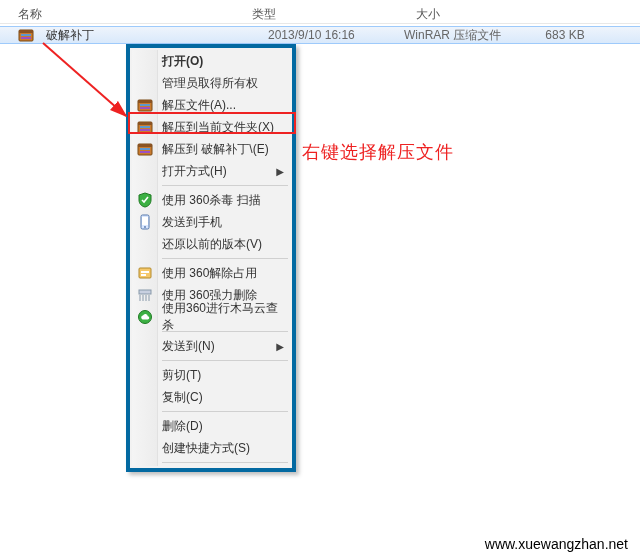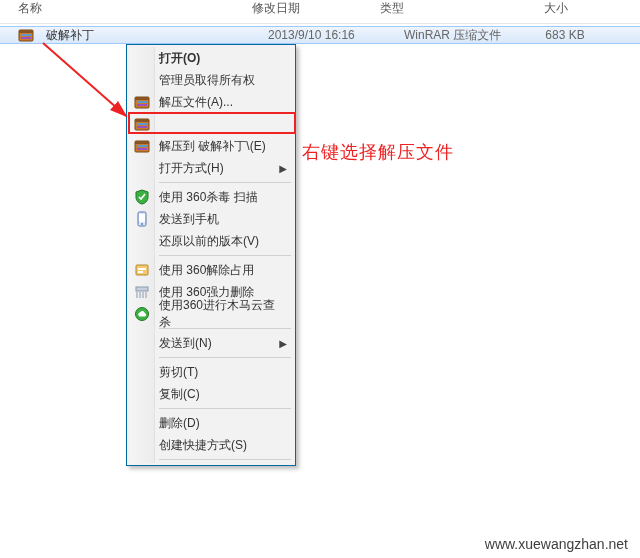--- a/index.html
+++ b/index.html
@@ -8,21 +8,21 @@
     font-size: 12px;
     background: #fff;
     width: 640px;
     height: 558px;
     position: relative;
     overflow: hidden;
     color: #333;
   }
   .header {
     display: flex;
-    align-items: flex-start;
+    align-items: flex-end;
     height: 24px;
     padding: 0 10px 0 18px;
     border-bottom: 1px solid #e8e8e8;
   }
   .hcol { color: #555; }
   .col-name  { width: 234px; }
   .col-date  { width: 128px; }
   .col-type  { width: 118px; }
   .col-size  { width: 70px;  text-align: right;}
   .file-row {
@@ -40,21 +40,21 @@
   .fname { width: 214px; }
   .fdate { width: 128px; color: #666; }
   .ftype { width: 118px; color: #666; }
   .fsize { width: 70px; text-align: center; color: #666; }
 
   .context-menu {
     position: absolute;
     top: 44px; left: 126px;
     width: 170px;
     background: #f2f2f2;
-    border: 1px solid #0369a1;
+    border: 4px solid #0369a1;
     box-shadow: 3px 3px 4px rgba(0,0,0,0.25);
     padding: 2px;
   }
   .icon-strip {
     position: absolute; top:2px; bottom:2px; left:2px; width:26px;
     background: linear-gradient(to right,#f5f5f5,#ececec);
     border-right: 1px solid #e1e1e1;
   }
   .menu-inner { position: relative; }
   .mitem {
@@ -86,29 +86,28 @@
   .annot {
     position: absolute;
     color: #e22;
     font-size: 18px;
     font-family: "SimSun","Microsoft YaHei";
     letter-spacing: 1px;
   }
   svg.arrow { position: absolute; pointer-events:none; }
   .watermark {
     position: absolute; right: 12px; bottom: 6px;
-    color: #404040; font-size: 14px; font-family: Arial, sans-serif;
+    color: #000000; font-size: 14px; font-family: Arial, sans-serif;
   }
 </style>
 </head>
 <body>
 
 <div class="header">
   <div class="hcol col-name">名称</div>
-  <div class="hcol col-date">修改日期</div>
   <div class="hcol col-type">类型</div>
   <div class="hcol col-size">大小</div>
 </div>
 
 <div class="file-row">
   <span class="icon">
     <svg viewBox="0 0 16 16" width="16" height="16">
       <rect x="1" y="3" width="14" height="11" rx="1" fill="#c97b2f" stroke="#7a4a14"></rect>
       <rect x="1" y="3" width="14" height="3" fill="#8a5322"></rect>
       <rect x="3" y="7" width="10" height="2" fill="#5a98d0"></rect>
@@ -145,20 +144,21 @@
       </div>
       <div class="mitem">
         <span class="micon">
           <svg viewBox="0 0 16 16" width="16" height="16">
             <rect x="1" y="3" width="14" height="11" rx="1" fill="#c97b2f" stroke="#7a4a14"></rect>
             <rect x="1" y="3" width="14" height="3" fill="#8a5322"></rect>
             <rect x="3" y="7" width="10" height="2" fill="#5a98d0"></rect>
             <rect x="3" y="10" width="10" height="2" fill="#9c50c4"></rect>
           </svg>
         </span>
+        <span>解压到当前文件夹(X)</span>
       </div>
       <div class="mitem">
         <span class="micon">
           <svg viewBox="0 0 16 16" width="16" height="16">
             <rect x="1" y="3" width="14" height="11" rx="1" fill="#c97b2f" stroke="#7a4a14"></rect>
             <rect x="1" y="3" width="14" height="3" fill="#8a5322"></rect>
             <rect x="3" y="7" width="10" height="2" fill="#5a98d0"></rect>
             <rect x="3" y="10" width="10" height="2" fill="#9c50c4"></rect>
           </svg>
         </span>

